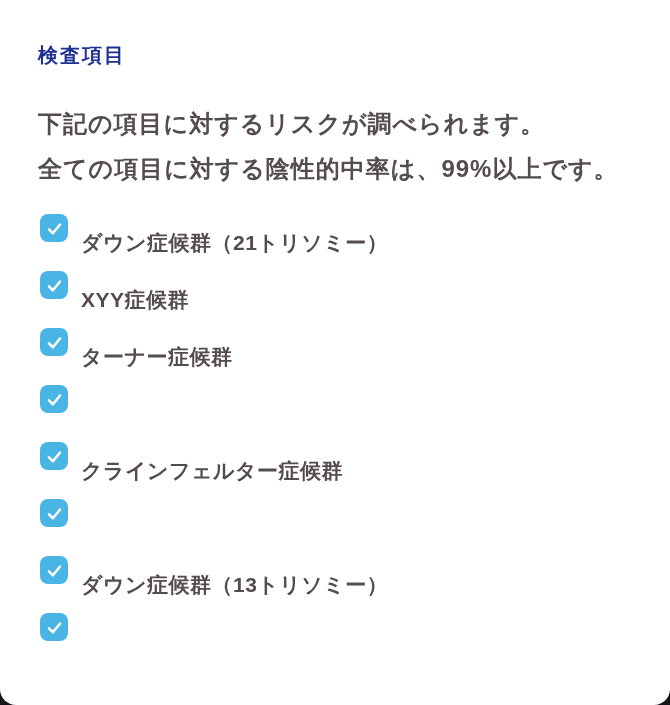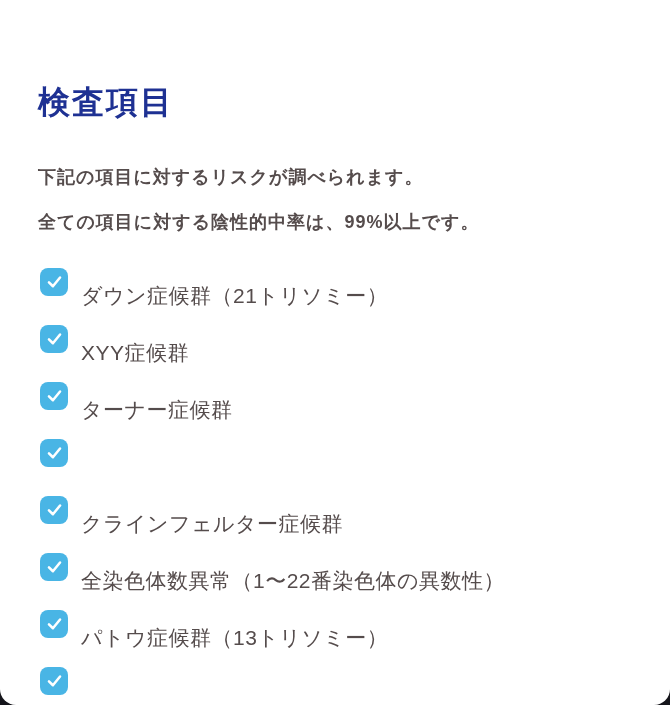--- a/index.html
+++ b/index.html
@@ -16,30 +16,29 @@
   }
   .card {
     position: absolute;
     inset: 0;
     background: #ffffff;
     border-bottom-left-radius: 16px;
     border-bottom-right-radius: 16px;
     padding: 44px 38px 0 38px;
   }
   .page-title {
-    font-size: 32px;
+    font-size: 20px;
     font-weight: 700;
     color: #1e3193;
     letter-spacing: 2px;
     line-height: 1.15;
     margin-bottom: 34px;
-    margin-top: 40px;
   }
   .description p {
-    font-size: 18px;
+    font-size: 24px;
     font-weight: 700;
     color: #554c4c;
     line-height: 45px;
     letter-spacing: 1px;
   }
   .checklist {
     margin-top: 23px;
     list-style: none;
   }
   .check-item {
@@ -56,21 +55,21 @@
     border-radius: 8px;
     display: flex;
     align-items: center;
     justify-content: center;
     margin-right: 13px;
     cursor: pointer;
   }
   .checkbox svg { display: block; }
   .check-item .label {
     font-size: 21px;
-    font-weight: 400;
+    font-weight: 700;
     color: #554c4c;
     letter-spacing: 0.5px;
     white-space: nowrap;
     margin-top: 29px;
   }
 </style>
 </head>
 <body>
 
 <div class="page">
@@ -128,30 +127,29 @@
         </span>
         <span class="label">クラインフェルター症候群</span>
       </li>
 
       <li class="check-item">
         <span class="checkbox">
           <svg width="19" height="19" viewBox="0 0 24 24" fill="none">
               <polyline points="5,13 10,18 19,7" stroke="#ffffff" stroke-width="3.2" stroke-linecap="round" stroke-linejoin="round"></polyline>
             </svg>
         </span>
-        <span class="label">全染色体数異常（1〜22番染色体の異数性）</span>
       </li>
 
       <li class="check-item">
         <span class="checkbox">
           <svg width="19" height="19" viewBox="0 0 24 24" fill="none">
               <polyline points="5,13 10,18 19,7" stroke="#ffffff" stroke-width="3.2" stroke-linecap="round" stroke-linejoin="round"></polyline>
             </svg>
         </span>
-        <span class="label">パトウ症候群（13トリソミー）</span>
+        <span class="label">ダウン症候群（13トリソミー）</span>
       </li>
 
       <li class="check-item">
         <span class="checkbox">
           <svg width="19" height="19" viewBox="0 0 24 24" fill="none">
               <polyline points="5,13 10,18 19,7" stroke="#ffffff" stroke-width="3.2" stroke-linecap="round" stroke-linejoin="round"></polyline>
             </svg>
         </span>
       </li>
 

